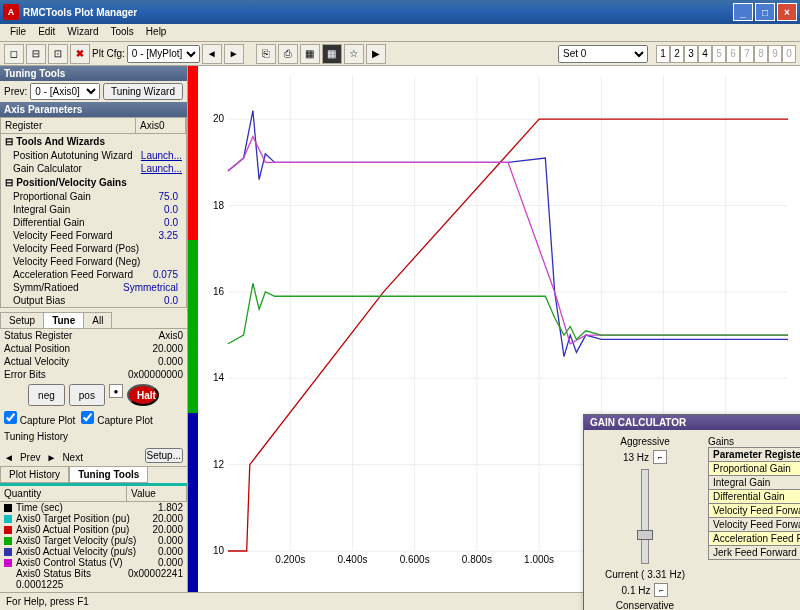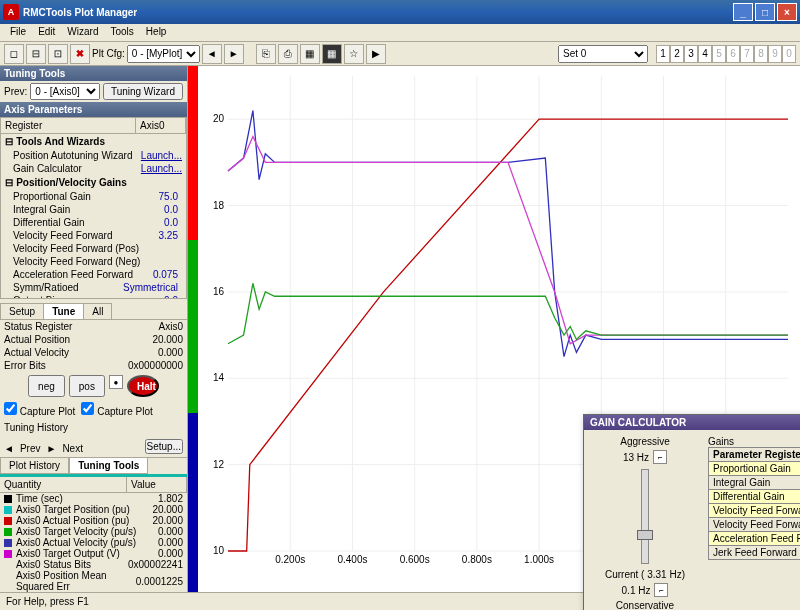--- a/index.html
+++ b/index.html
@@ -261,31 +261,30 @@
             <span style="flex:1">Axis0 Target Velocity (pu/s)</span>
             <span>0.000</span>
           </div>
           <div class="qrow">
             <div class="swatch" style="background:#33a"></div>
             <span style="flex:1">Axis0 Actual Velocity (pu/s)</span>
             <span>0.000</span>
           </div>
           <div class="qrow">
             <div class="swatch" style="background:#c0c"></div>
-            <span style="flex:1">Axis0 Target Output (V)</span>
+            <span style="flex:1">Axis0 Control Status (V)</span>
             <span>0.000</span>
           </div>
           <div class="qrow">
             <div class="swatch" style="background:transparent"></div>
             <span style="flex:1">Axis0 Status Bits</span>
             <span>0x00002241</span>
           </div>
           <div class="qrow">
             <div class="swatch" style="background:transparent"></div>
-            <span style="flex:1">Axis0 Position Mean Squared Err</span>
             <span>0.0001225</span>
           </div>
         </div>
     </div>
   </div>
 
   <div class="plot-area">
     <div class="leftbar"></div>
     <svg id="chart" width="600" height="520">
         <line x1="30" y1="485" x2="590" y2="485" stroke="#eee"></line>

